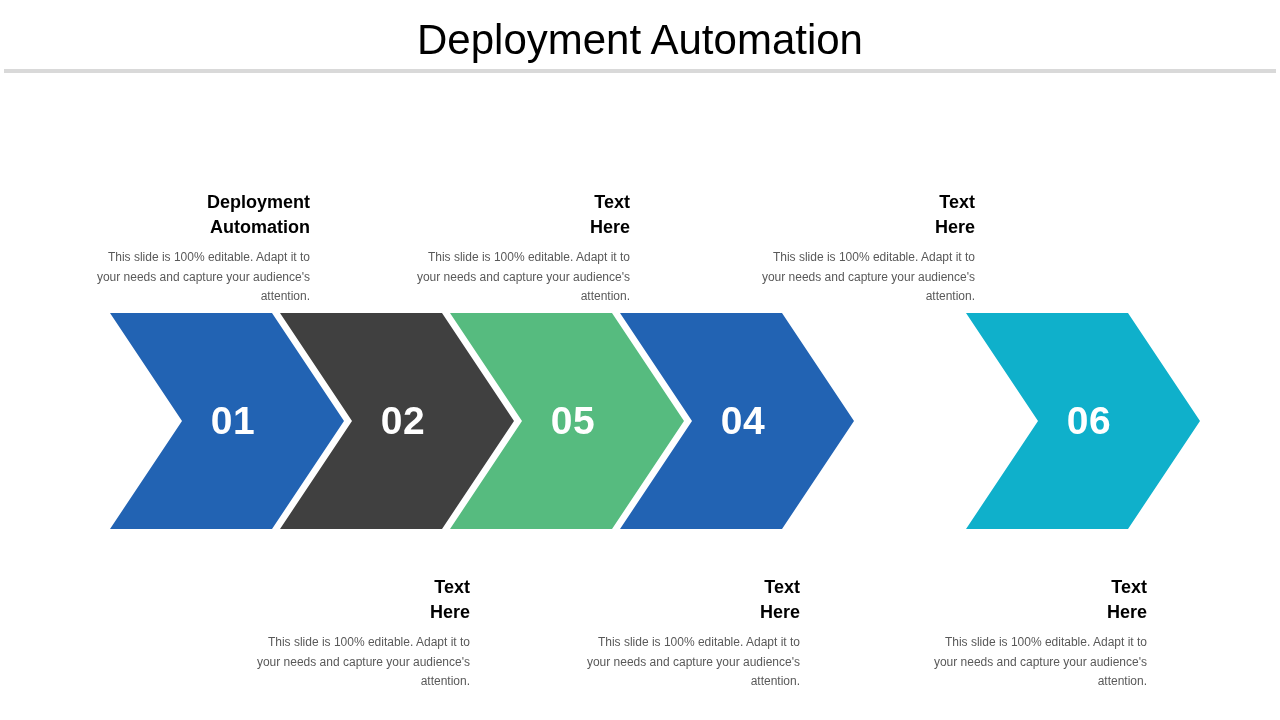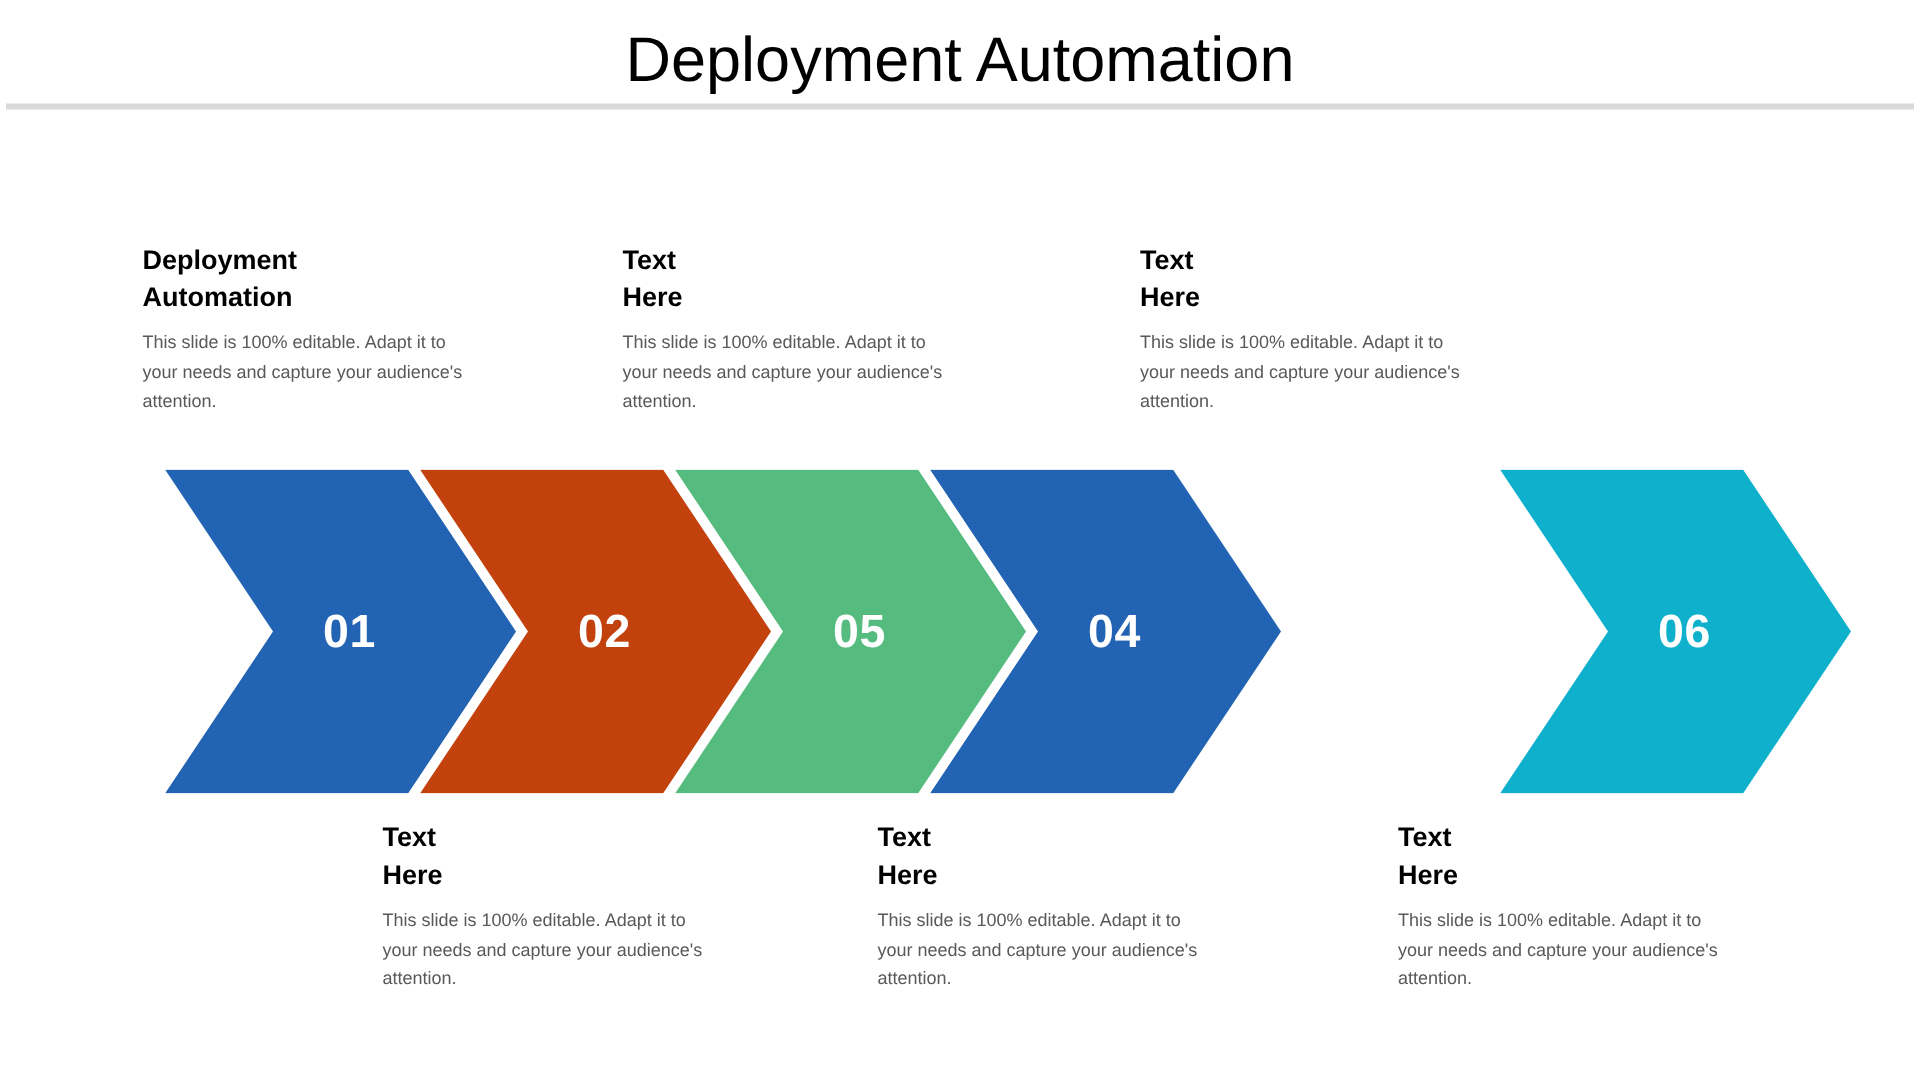--- a/index.html
+++ b/index.html
@@ -54,35 +54,36 @@
     clip-path: polygon(0 0, 72px 50%, 0 100%, calc(100% - 72px) 100%, 100% 50%, calc(100% - 72px) 0);
     display: flex;
     align-items: center;
     justify-content: center;
   }
   .chev-1 { left: 0px;   width: 234px; }
   .chev-2 { left: 170px; width: 234px; }
   .chev-3 { left: 340px; width: 234px; }
   .chev-4 { left: 510px; width: 234px; }
   .chev-5 { left: 680px; width: 234px; }
-  .chev-6 { left: 890px; width: 234px; }
+  .chev-6 { left: 856px; width: 234px; }
   .chev-num {
     color: #ffffff;
-    font-size: 31px;
+    font-size: 39px;
     font-weight: bold;
     letter-spacing: 0.5px;
     transform: translateX(6px);
     user-select: none;
   }
 
   
   .text-block {
     position: absolute;
     width: 215px;
-    text-align: left;
+    text-align: right;
+    margin-top: 29px;
   }
   .tb-heading {
     font-size: 18px;
     font-weight: bold;
     color: #000000;
     line-height: 25px;
     margin: 0 0 8px 0;
     white-space: pre-line;
   }
   .tb-body {
@@ -124,21 +125,21 @@
 Here</div>
   <div class="tb-body">This slide is 100% editable. Adapt it to your needs and capture your audience's attention.</div>
 </div>
 
 <div class="chevron-band">
 
   <div class="chevron chev-1" style="background: rgb(34, 99, 179);">
     <span class="chev-num">01</span>
   </div>
 
-  <div class="chevron chev-2" style="background: #c2410c;">
+  <div class="chevron chev-2" style="background: #404040;">
     <span class="chev-num">02</span>
   </div>
 
   <div class="chevron chev-3" style="background: rgb(86, 187, 127);">
     <span class="chev-num">05</span>
   </div>
 
   <div class="chevron chev-4" style="background: rgb(34, 99, 179);">
     <span class="chev-num">04</span>
   </div>

